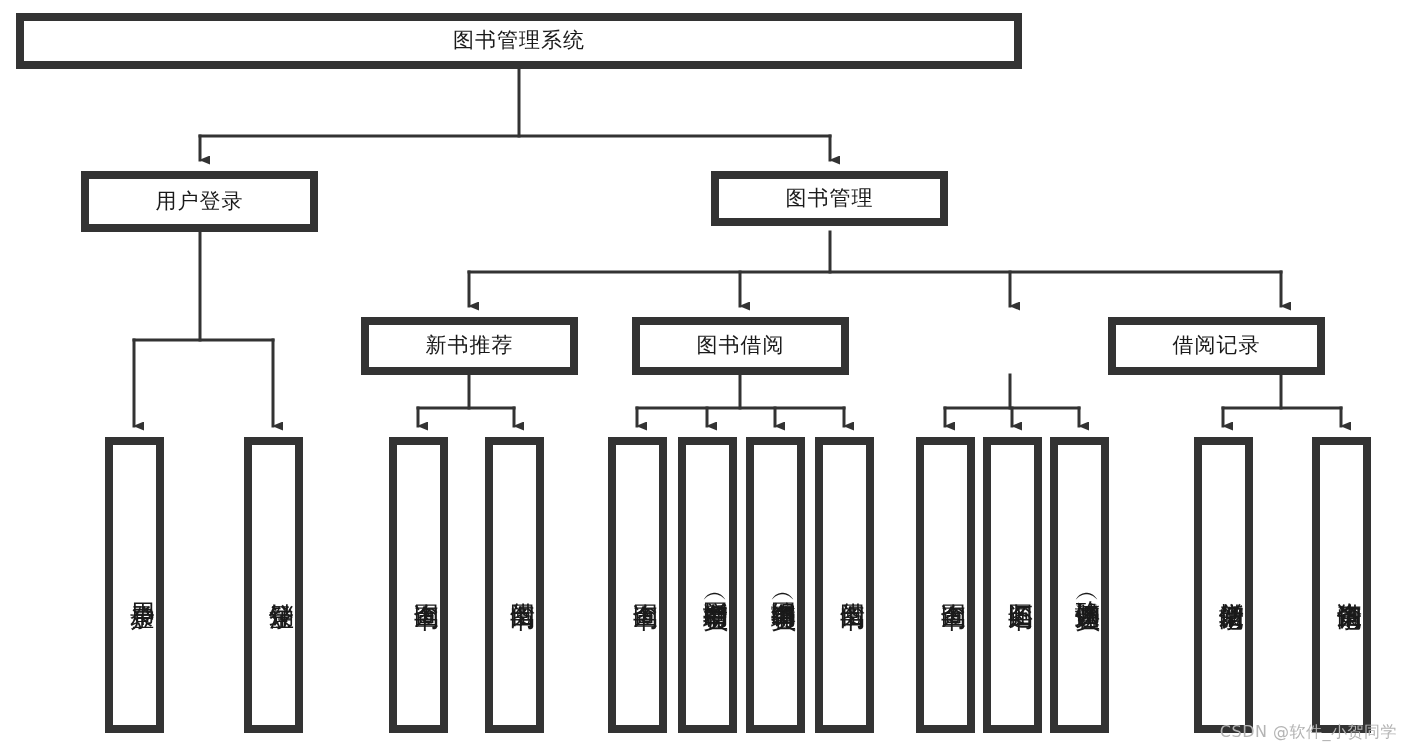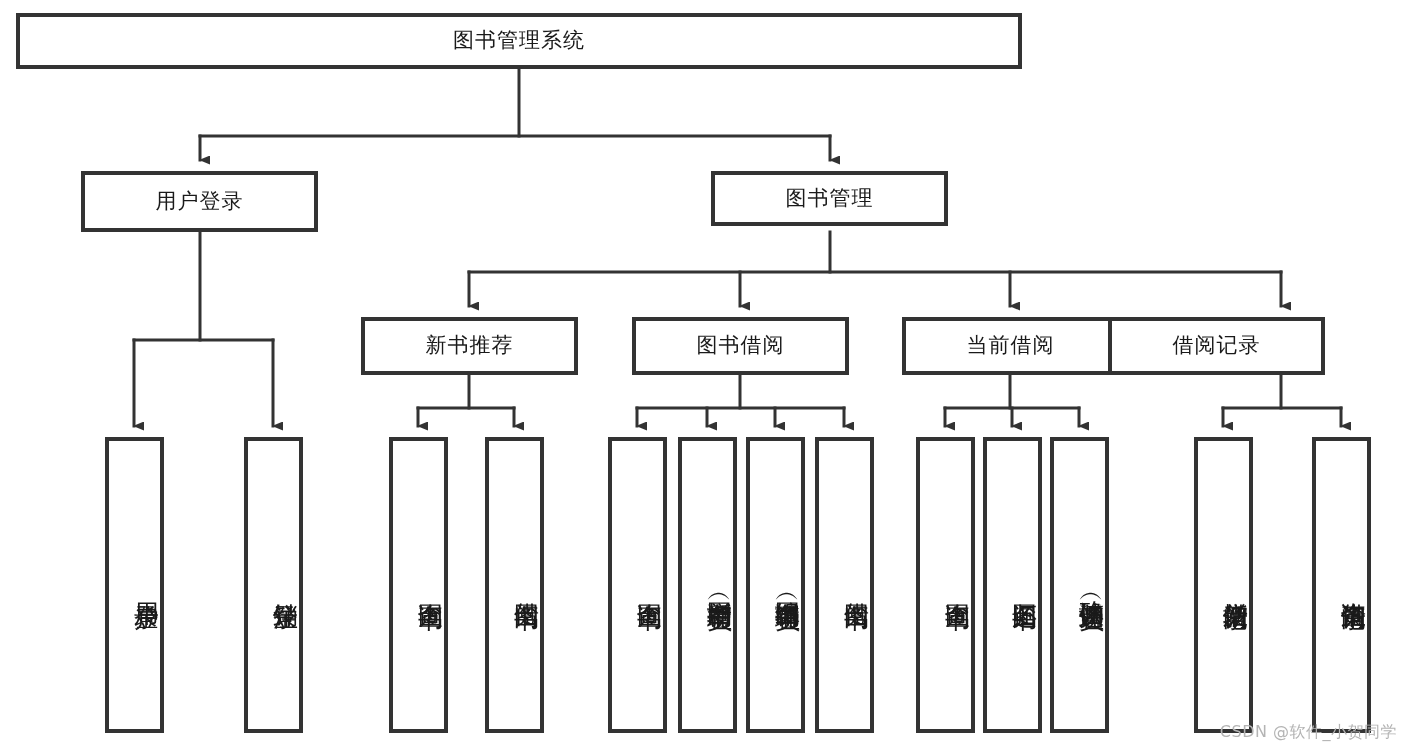--- a/index.html
+++ b/index.html
@@ -22,21 +22,21 @@
     position: absolute;
     left: 0;
     top: 0;
     width: 1405px;
     height: 747px;
     pointer-events: none;
   }
   .node {
     position: absolute;
     box-sizing: border-box;
-    border: 4px solid #1d4ed8;
+    border: 8px solid #1d4ed8;
     background: #ffffff;
     display: flex;
     align-items: center;
     justify-content: center;
     color: #1a1a1a;
   }
   .node.horizontal {
     font-size: 21px;
     letter-spacing: 1px;
     line-height: 1.2;
@@ -135,23 +135,20 @@
   <div class="node horizontal" style="left: 711px; top: 171px; width: 237px; height: 55px; border-color: rgb(51, 51, 51); color: rgb(26, 26, 26); background: rgb(255, 255, 255);">
     <span>图书管理</span>
   </div>
 
   <div class="node horizontal" style="left: 632px; top: 317px; width: 217px; height: 58px; border-color: rgb(51, 51, 51); color: rgb(26, 26, 26); background: rgb(255, 255, 255);">
     <span>图书借阅</span>
   </div>
   <div class="node horizontal" style="left: 361px; top: 317px; width: 217px; height: 58px; border-color: rgb(51, 51, 51); color: rgb(26, 26, 26); background: rgb(255, 255, 255);">
     <span>新书推荐</span>
   </div>
-  <div class="node horizontal" style="left: 902px; top: 317px; width: 217px; height: 58px; border-color: rgb(51, 51, 51); color: rgb(26, 26, 26); background: rgb(255, 255, 255);">
-    <span>当前借阅</span>
-  </div>
   <div class="node horizontal" style="left: 1108px; top: 317px; width: 217px; height: 58px; border-color: rgb(51, 51, 51); color: rgb(26, 26, 26); background: rgb(255, 255, 255);">
     <span>借阅记录</span>
   </div>
 
   <div class="node vertical" style="left: 105px; top: 437px; width: 59px; height: 296px; border-color: rgb(51, 51, 51); color: rgb(26, 26, 26); background: rgb(255, 255, 255);">
     <span class="vtext">用户登录</span>
   </div>
   <div class="node vertical" style="left: 244px; top: 437px; width: 59px; height: 296px; border-color: rgb(51, 51, 51); color: rgb(26, 26, 26); background: rgb(255, 255, 255);">
     <span class="vtext">注销登录</span>
   </div>

